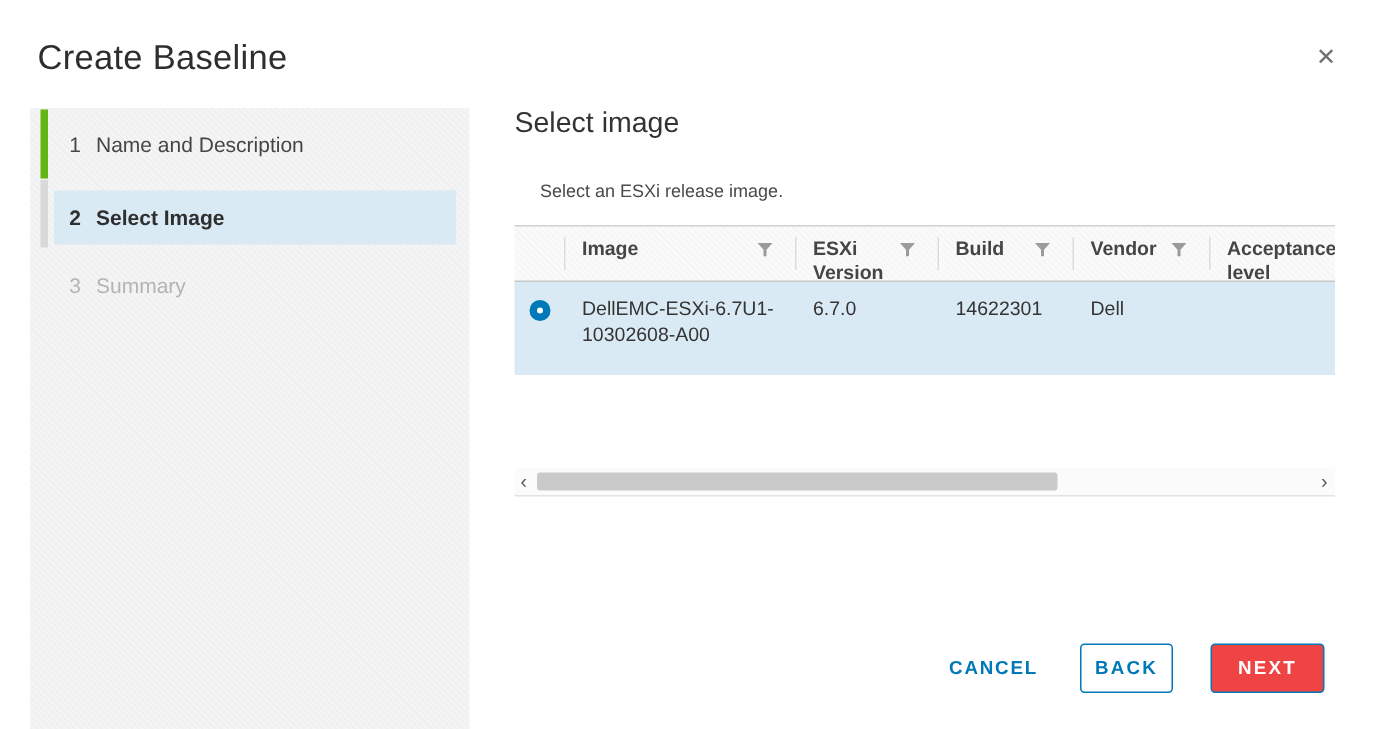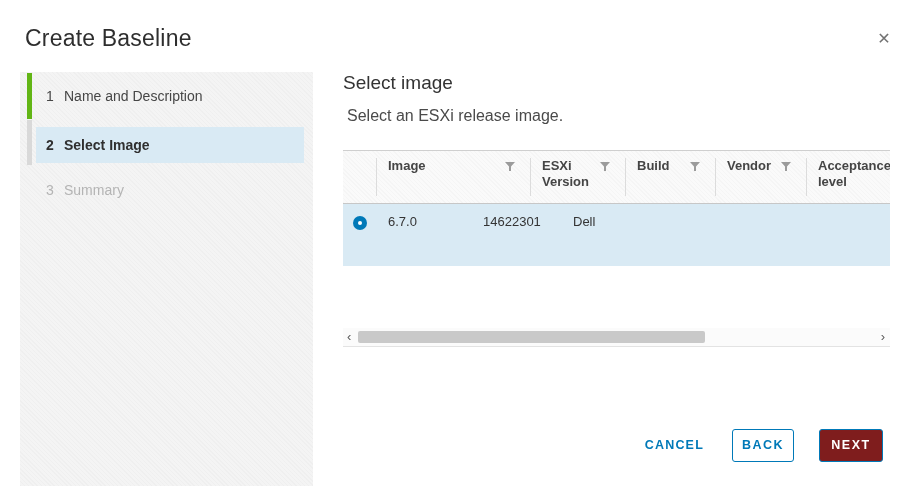--- a/index.html
+++ b/index.html
@@ -38,27 +38,27 @@
     left:16px;top:55px;height:36px;width:268px;padding-left:9px;box-sizing:border-box;
     background:#d9eaf4;font-weight:bold;color:#2f2f2f;
   }
   .step3{left:0;top:103px;height:30px;padding-left:25px;width:268px;color:#b4b4b4;}
   
   .heading{
     position:absolute;left:343px;top:72px;margin:0;
     font-size:19px;font-weight:400;color:#333;
   }
   .subtext{
-    position:absolute;left:343px;top:103px;margin:4px;
-    font-size:16px;color:#4a4a4a;
+    position:absolute;left:343px;top:103px;margin:17px;
+    font-size:12px;color:#4a4a4a;
   }
   
   .tbl{position:absolute;left:343px;top:150px;width:547px;}
   .thead{
-    display:flex;height:54px;box-sizing:border-box;
+    display:flex;height:38px;box-sizing:border-box;
     background-color:#fafafa;
     border-top:1px solid #cfcfcf;border-bottom:1px solid #c7c7c7;
   }
   .th{
     position:relative;box-sizing:border-box;
     padding:7px 26px 0 12px;
     font-size:13px;font-weight:bold;color:#454545;line-height:1.25;
   }
   .th:not(.c0)::before{
     content:"";position:absolute;left:0;top:7px;bottom:7px;width:1px;background:#dcdcdc;
@@ -119,22 +119,22 @@
     cursor:pointer;border-radius:3px;
   }
   .btn-link{
     background:none;border:none;color:#0079b8;padding:0;margin-right:28px;letter-spacing:1.2px;
   }
   .btn-outline{
     background:#fff;border:1px solid #0079b8;color:#0079b8;
     width:62px;height:33px;margin-right:25px;
   }
   .btn-primary{
-    background:#7f1d1d;border:1px solid #0079b8;color:#fff;
-    width:64px;height:33px;
+    background:#ef4444;border:1px solid #0079b8;color:#fff;
+    width:76px;height:33px;
   }
 </style>
 </head>
 <body>
 
 <div>
 
   <div class="dlg-title">Create Baseline</div>
   <button class="close-btn">✕</button>
 
@@ -193,20 +193,21 @@
         <span>Acceptance level</span>
       </div>
     </div>
 
     <div class="trow">
       <div class="td c0">
         <span class="radio">
             <span class="dot"></span>
           </span>
       </div>
+      <div class="td c1">DellEMC-ESXi-6.7U1-10302608-A00</div>
       <div class="td c2">6.7.0</div>
       <div class="td c3">14622301</div>
       <div class="td c4">Dell</div>
     </div>
 
     <div class="tfill"></div>
 
 
     <div class="hscroll">
       <span class="harr left">‹</span>

